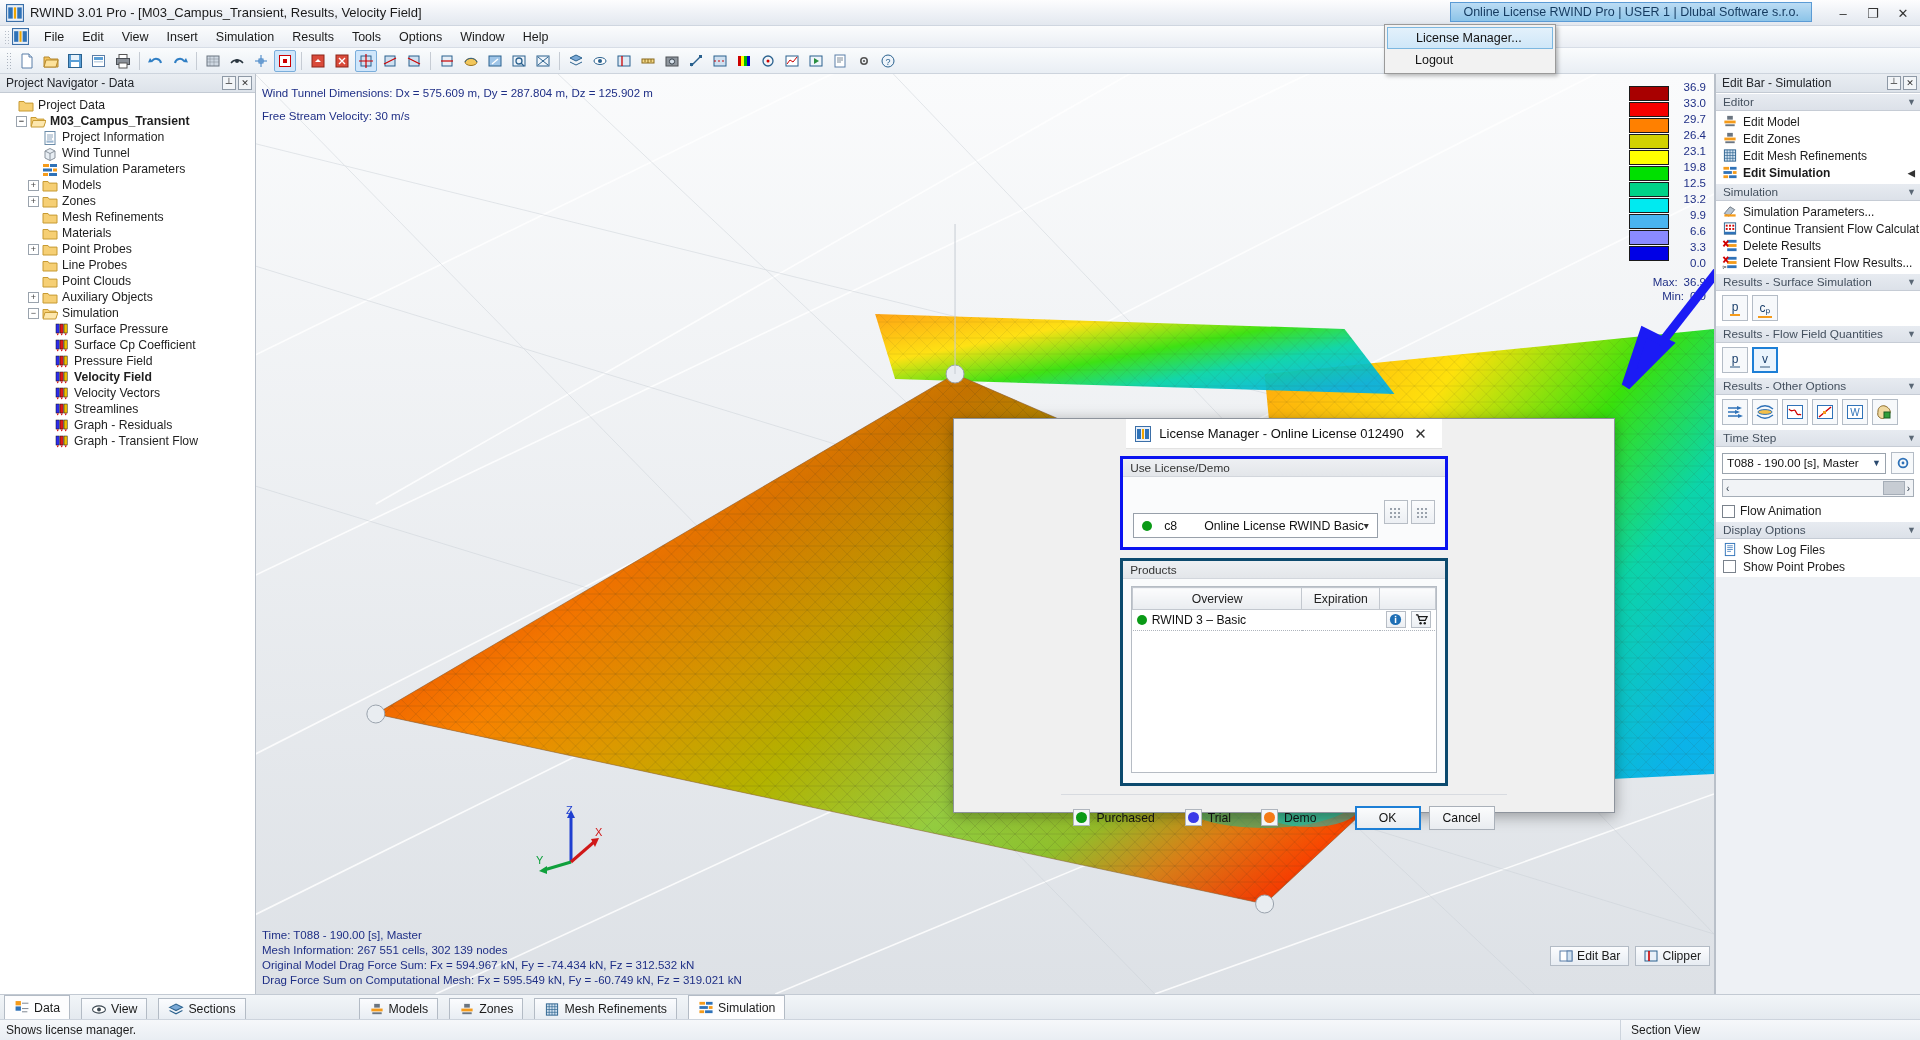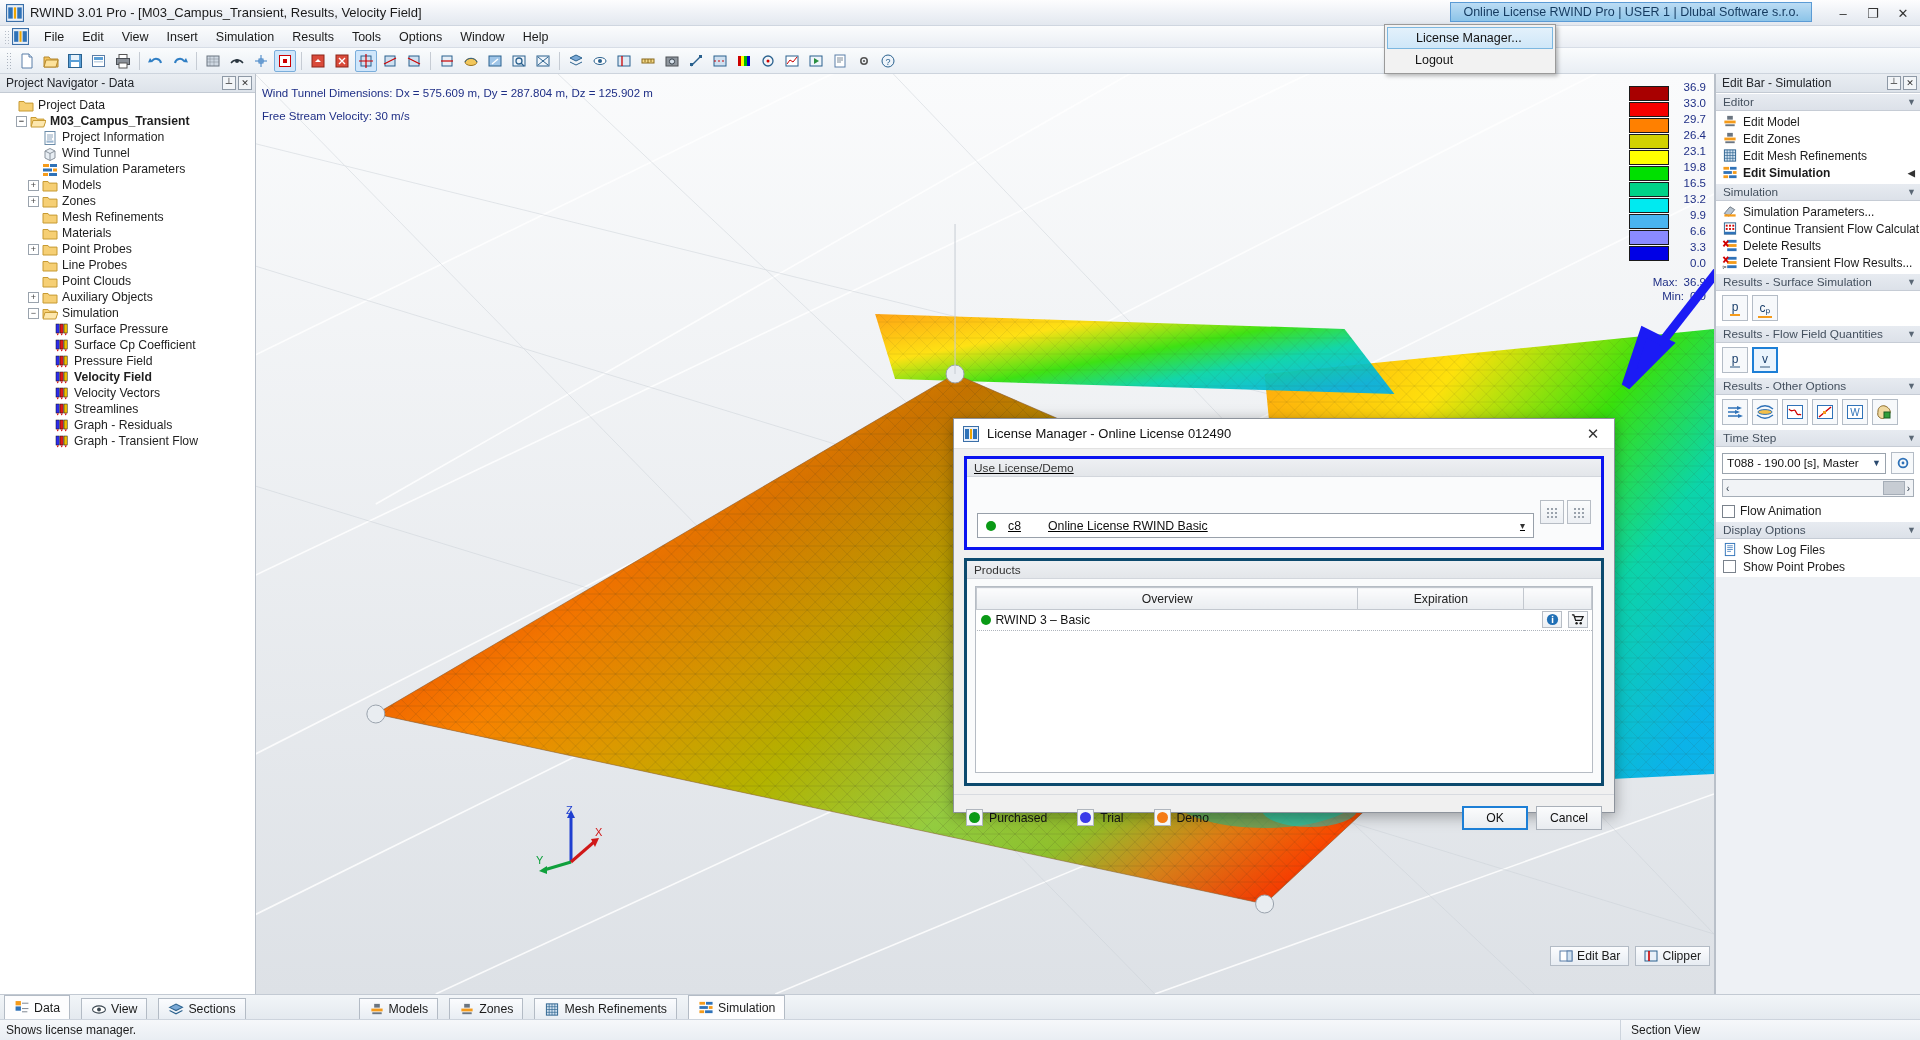--- a/index.html
+++ b/index.html
@@ -266,39 +266,39 @@
     display: flex; align-items: center; gap: 4px; padding: 2px 8px;
     background: linear-gradient(#fbfcfe,#e7ecf2);
     border: 1px solid #b3bbc5; font-size: 12.2px; color: #1b1b1b;
   }
 
   
   .dlg {
     position: absolute; left: 697px; top: 344px; width: 662px; height: 395px;
     background: #f0f0f0; border: 1px solid #8d939c;
     box-shadow: 0 3px 14px rgba(0,0,0,.35);
-    z-index: 40; display: flex; flex-direction: column;
+    z-index: 40; display: flex; flex-direction: column; align-items: center;
   }
   .dlg-title {
     height: 30px; flex: 0 0 30px; background: #fff;
     display: flex; align-items: center; padding: 0 4px 0 9px;
     border-bottom: 1px solid #e2e2e2;
   }
   .dlg-title .t { font-size: 13px; color: #111; margin-left: 8px; }
   .dlg-x {
     margin-left: auto; width: 34px; height: 28px;
     display: flex; align-items: center; justify-content: center;
     font-size: 15px; color: #333;
   }
   .dlg-body { flex: 1 1 auto; padding: 7px 10px 0; }
   .grpbox {
     border: 3px solid #0c4a6e; background: #fafbfc;
     margin-bottom: 8px;
   }
-  .grpbox.hi { border: 3px solid #0a13f0; text-decoration: underline; }
+  .grpbox.hi { border: 3px solid #0a13f0; }
   .grpbox-cap {
     height: 18px; background: linear-gradient(#eef0f3,#e3e6ea);
     border-bottom: 1px solid #d2d6dc;
     display: flex; align-items: center; padding-left: 7px;
     font-size: 11.8px; color: #333;
   }
   .grpbox-inner { padding: 9px 10px; }
   .lic-combo {
     height: 25px; background: #fff; border: 1px solid #98a0aa;
     display: flex; align-items: center; padding: 0 2px 0 8px;
@@ -1011,20 +1011,24 @@
           <circle cx="1010" cy="830" r="9"></circle>
           <circle cx="700" cy="300" r="9"></circle>
         </g>
         <g stroke="#c6ccd3" stroke-width="1" fill="none">
           <path d="M700 300 L700 150"></path>
         </g>
       </svg>
 
       <div class="vp-info">Wind Tunnel Dimensions: Dx = 575.609 m, Dy = 287.804 m, Dz = 125.902 m
 Free Stream Velocity: 30 m/s</div>
+      <div class="vp-bottom">Time: T088 - 190.00 [s], Master
+Mesh Information: 267 551 cells, 302 139 nodes
+Original Model Drag Force Sum: Fx = 594.967 kN, Fy = -74.434 kN, Fz = 312.532 kN
+Drag Force Sum on Computational Mesh: Fx = 595.549 kN, Fy = -60.749 kN, Fz = 319.021 kN</div>
 
       <svg class="axes" viewBox="0 0 70 70">
         <line x1="35" y1="58" x2="35" y2="12" stroke="#1f3fd0" stroke-width="3"></line>
         <polygon points="35,6 31,14 39,14" fill="#1f3fd0"></polygon>
         <text x="30" y="10" font-size="11" fill="#1f3fd0" font-family="Liberation Sans">Z</text>
         <line x1="35" y1="58" x2="8" y2="66" stroke="#0fa03c" stroke-width="3"></line>
         <polygon points="3,67 11,62 11,70" fill="#0fa03c"></polygon>
         <text x="0" y="60" font-size="11" fill="#0fa03c" font-family="Liberation Sans">Y</text>
         <line x1="35" y1="58" x2="58" y2="38" stroke="#d01818" stroke-width="3"></line>
         <polygon points="63,34 55,35 59,43" fill="#d01818"></polygon>
@@ -1045,21 +1049,21 @@
             <div class="sw" style="background: rgb(138, 138, 255);"></div>
             <div class="sw" style="background: rgb(0, 0, 230);"></div>
           </div>
         <div class="ticks" id="legend-ticks">
             <div class="tk">36.9</div>
             <div class="tk">33.0</div>
             <div class="tk">29.7</div>
             <div class="tk">26.4</div>
             <div class="tk">23.1</div>
             <div class="tk">19.8</div>
-            <div class="tk">16.5</div>
+            <div class="tk">12.5</div>
             <div class="tk">13.2</div>
             <div class="tk">9.9</div>
             <div class="tk">6.6</div>
             <div class="tk">3.3</div>
             <div class="tk">0.0</div>
           </div>
         <div class="minmax">
           <div><span class="lbl">Max:</span><span>36.9</span></div>
           <div><span class="lbl">Min:</span><span>0.0</span></div>
         </div>

